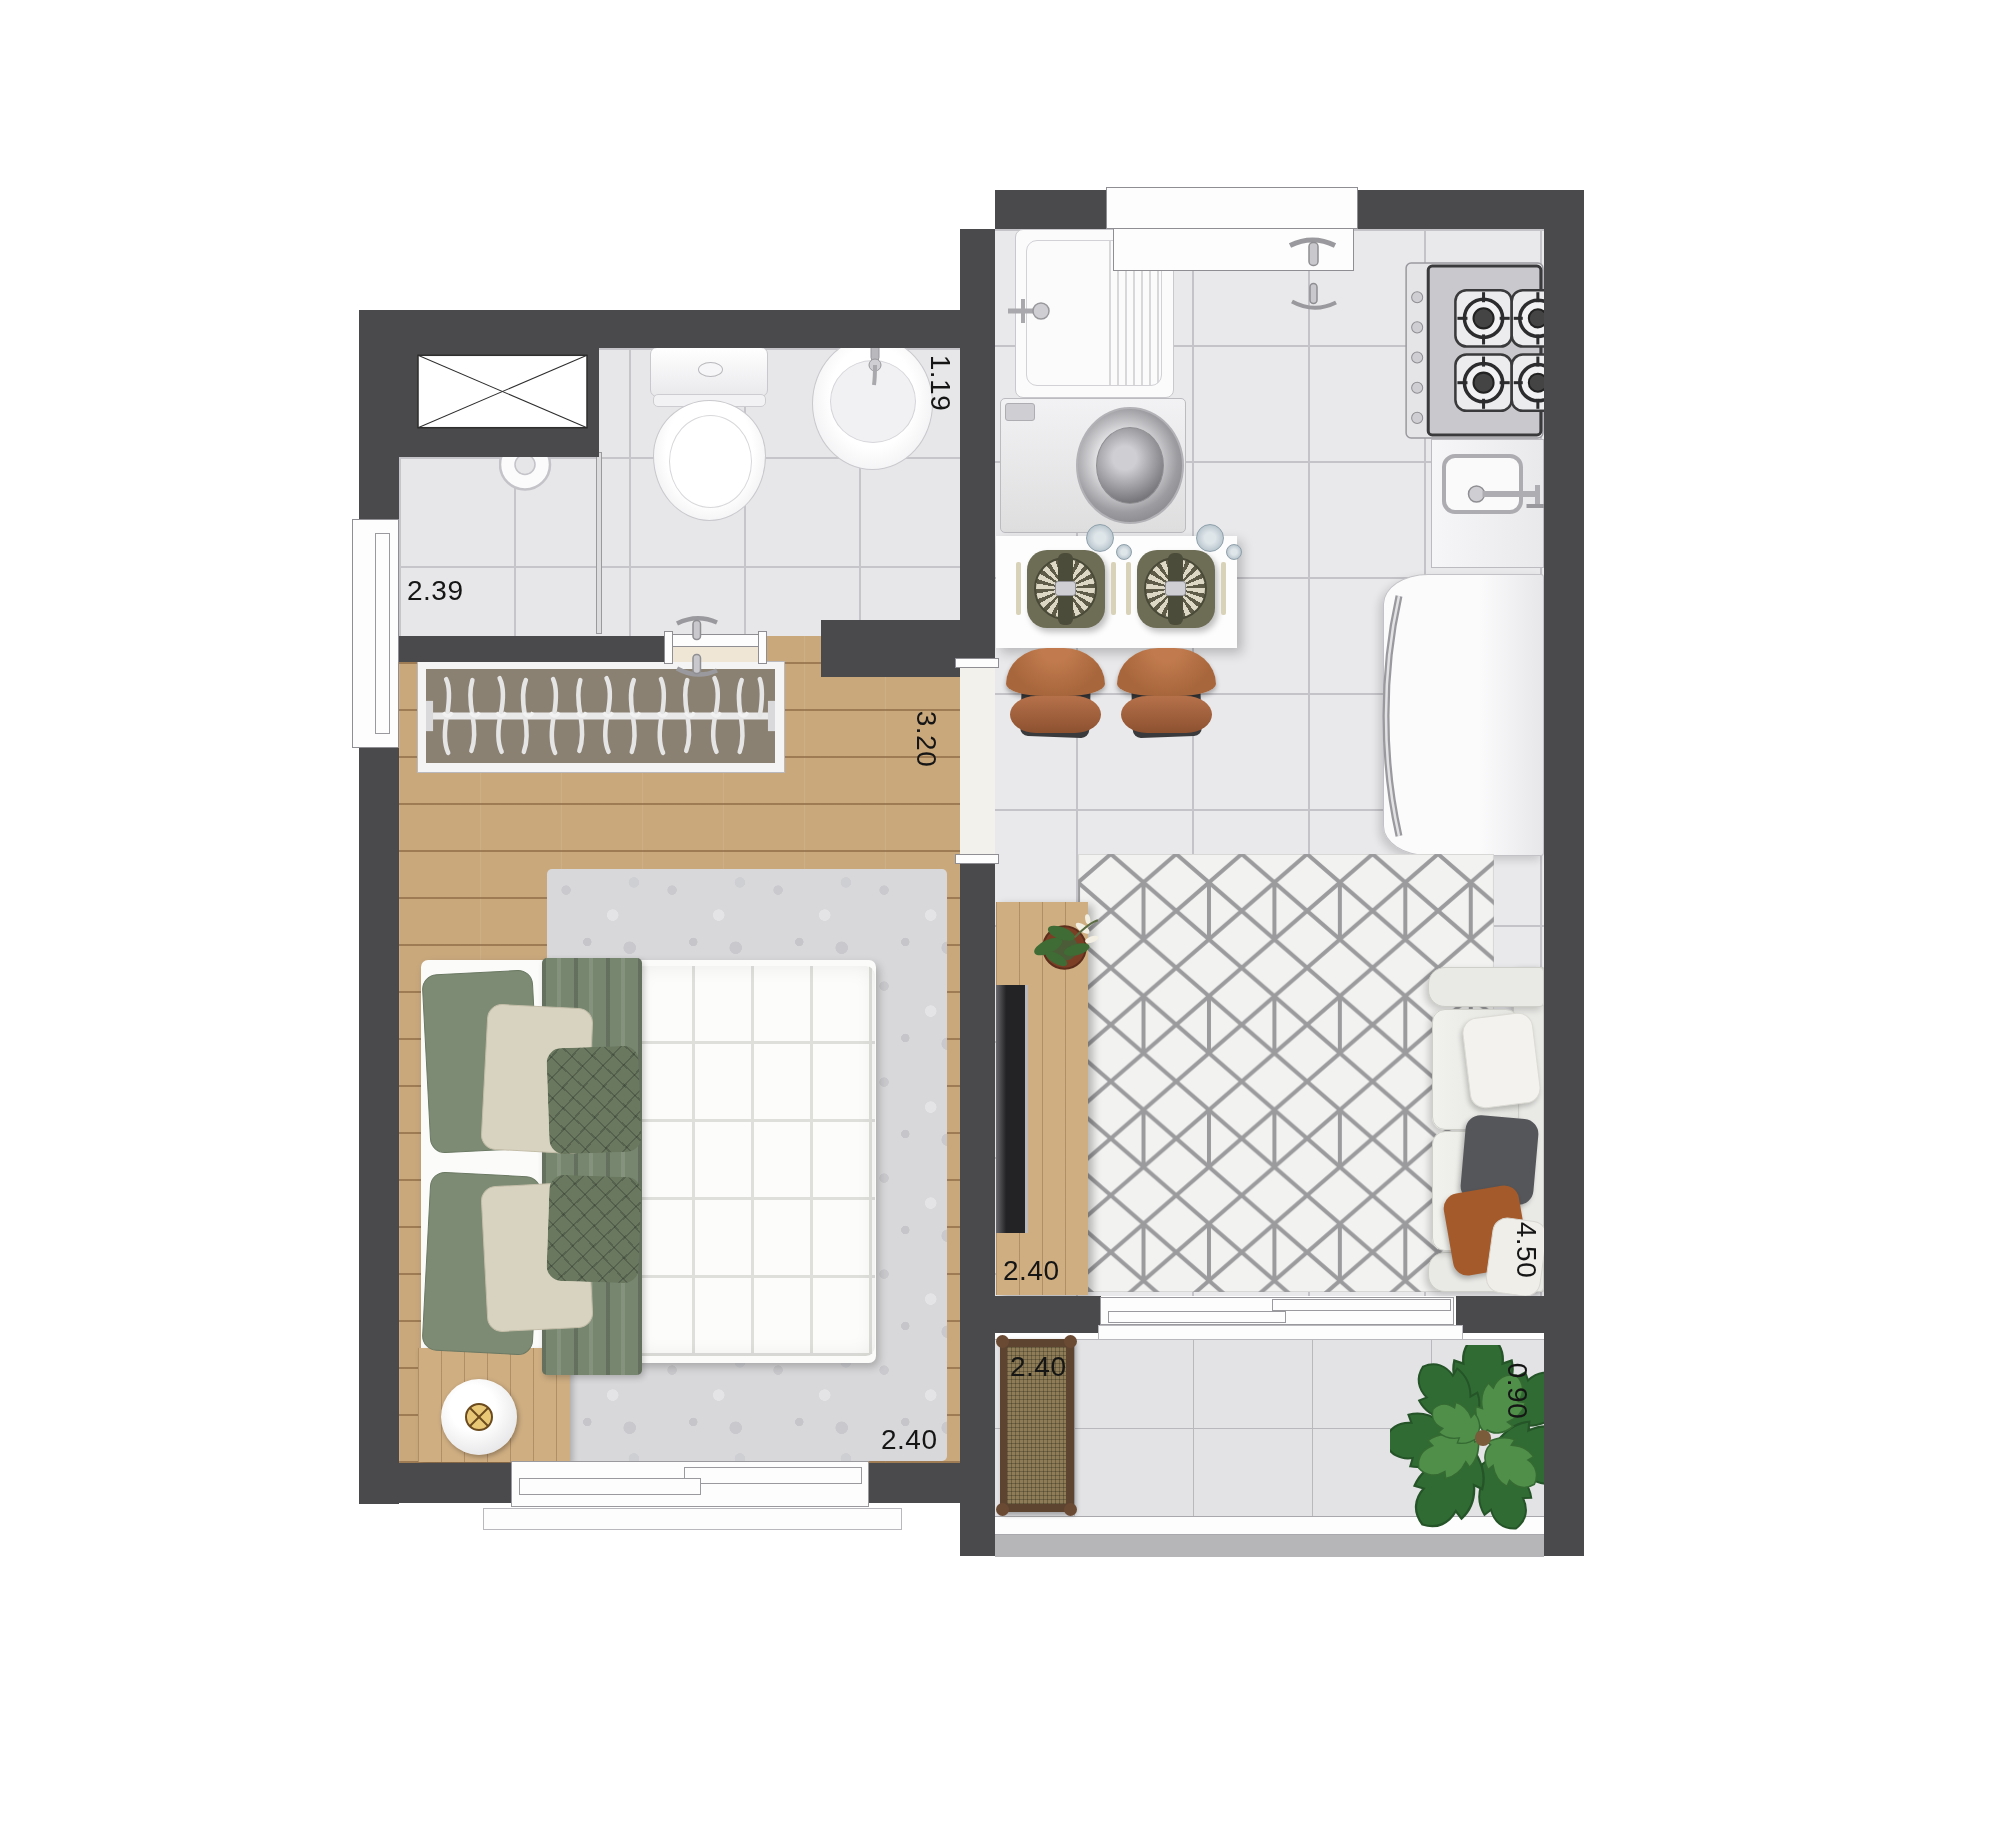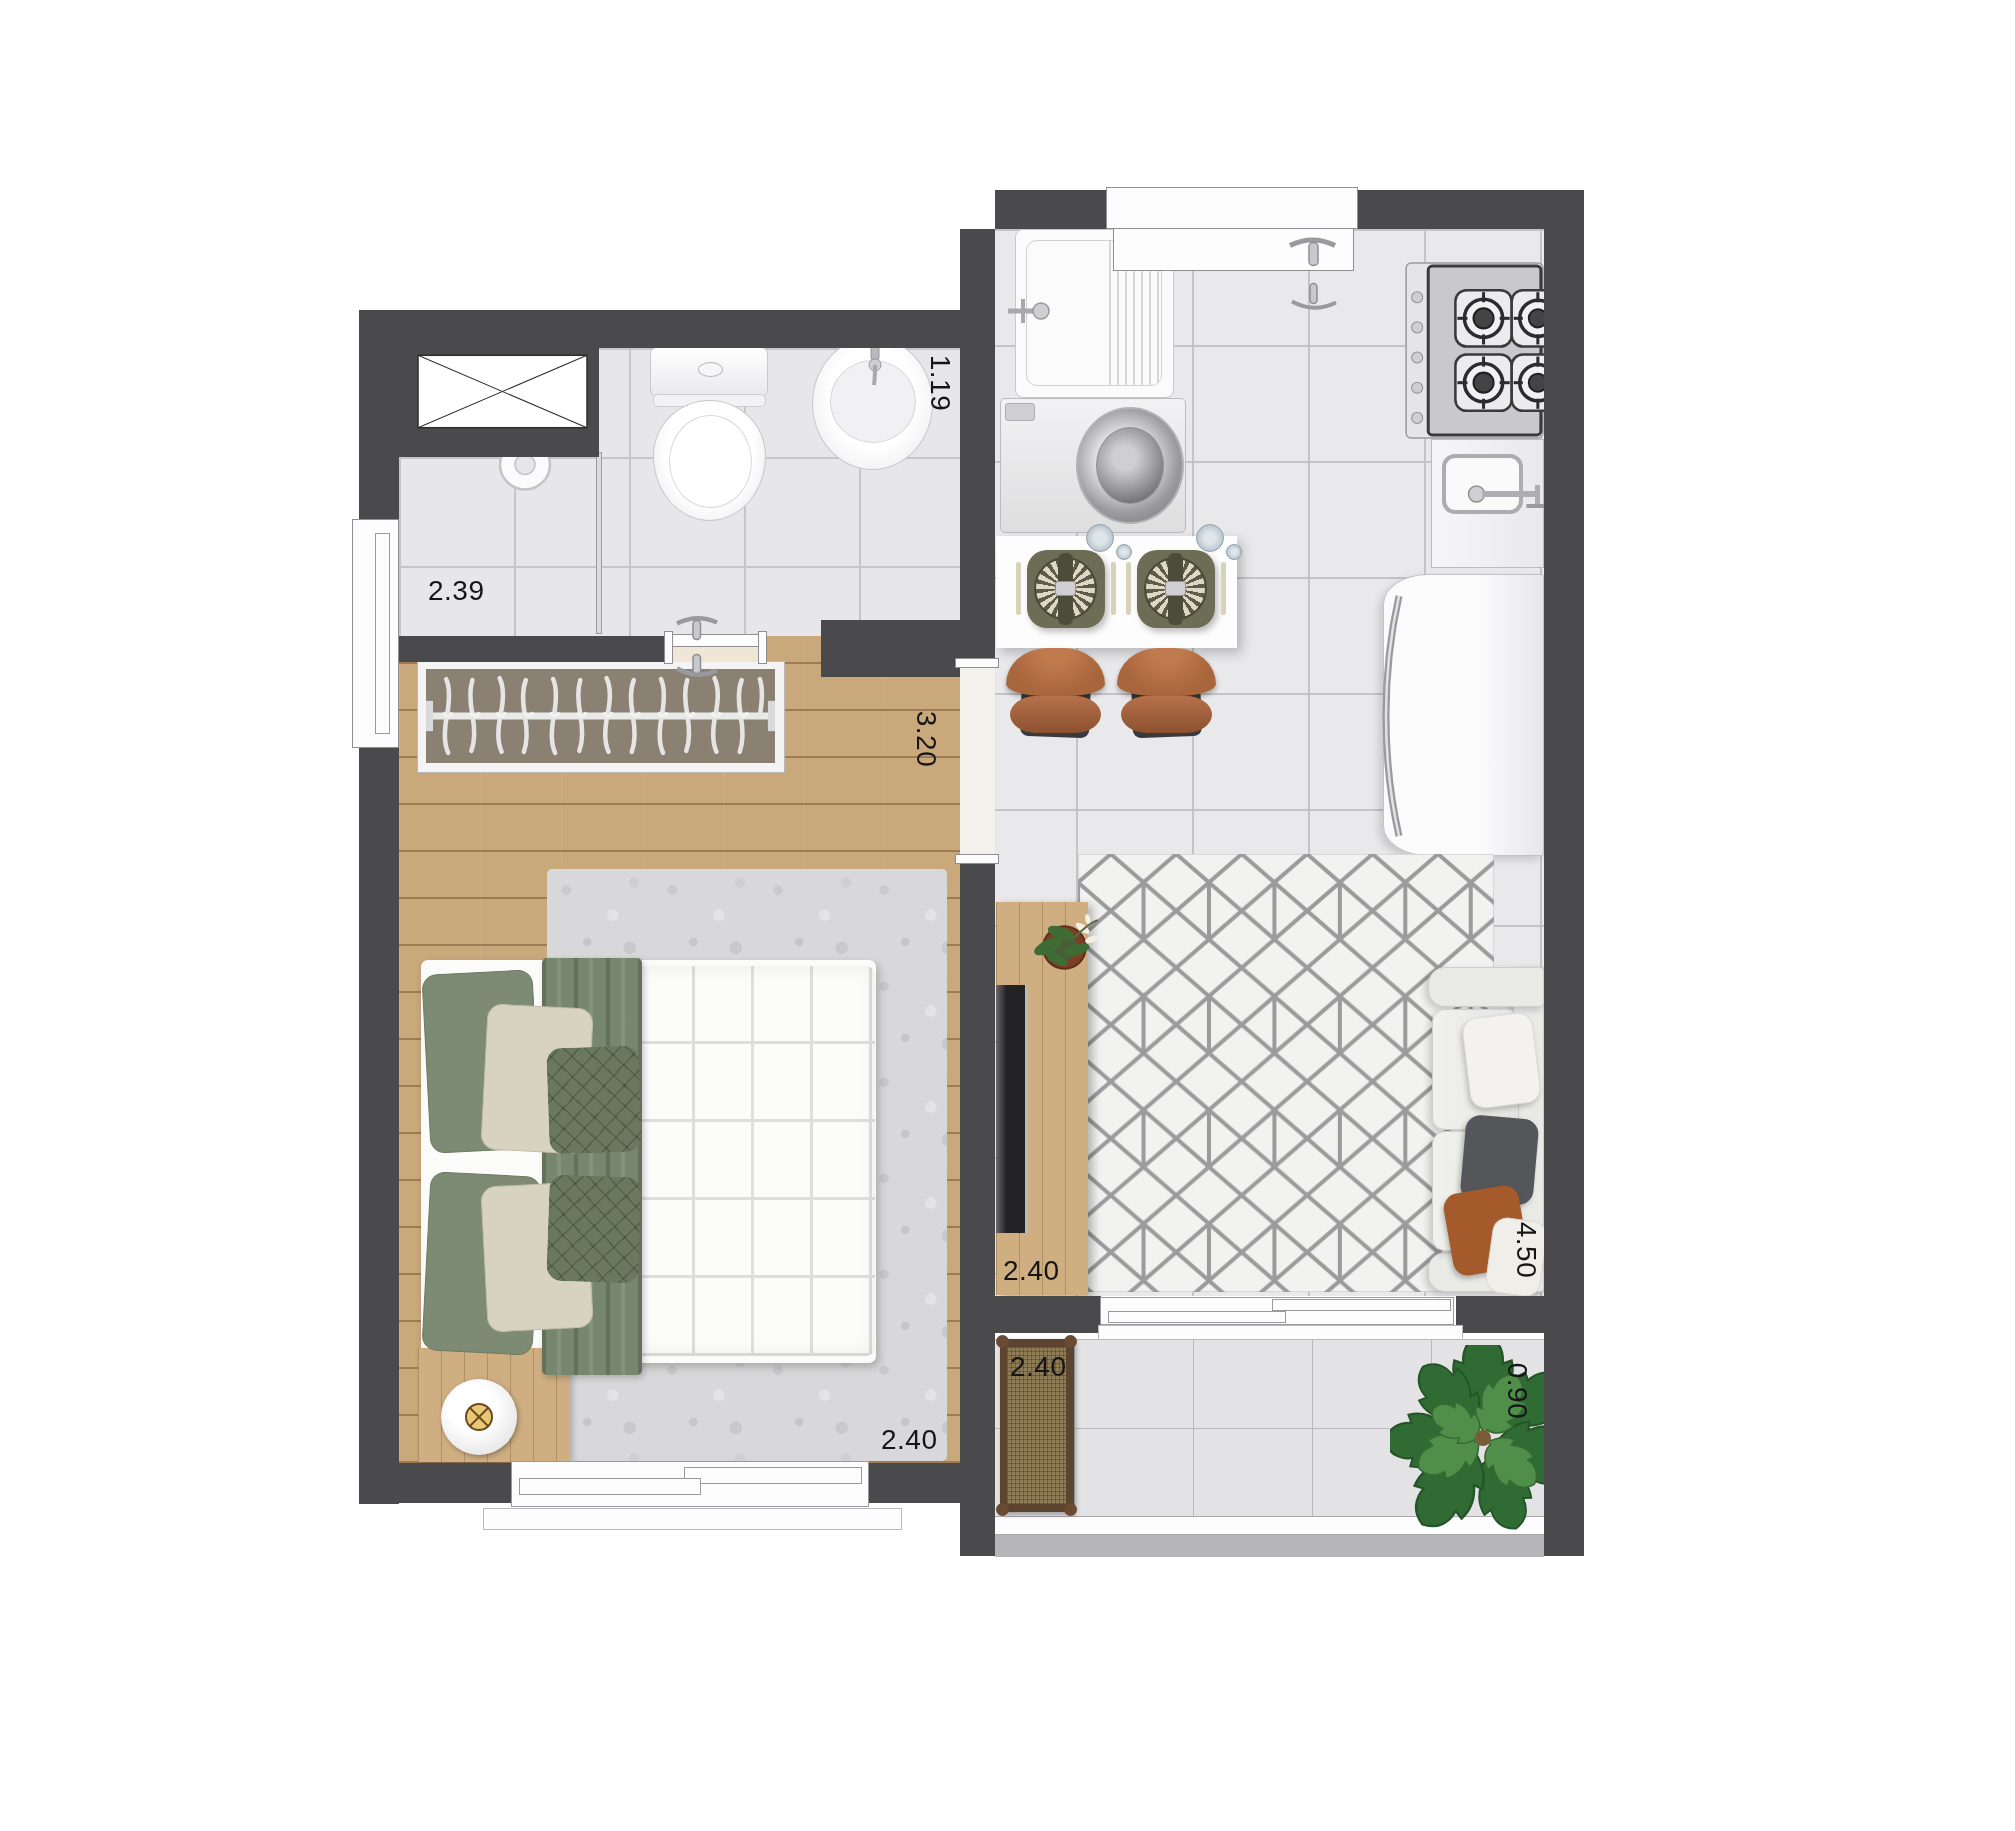--- a/index.html
+++ b/index.html
@@ -405,21 +405,21 @@
       <g fill="#4f8f4a" stroke="#356b32" stroke-width="3">
         <use href="#mleaf" transform="rotate(28) translate(0,-18) scale(1.1)"></use>
         <use href="#mleaf" transform="rotate(132) translate(0,-20) scale(1.05)"></use>
         <use href="#mleaf" transform="rotate(245) translate(0,-18) scale(1.1)"></use>
         <use href="#mleaf" transform="rotate(300) translate(0,-14) scale(0.9)"></use>
       </g>
       <circle cx="0" cy="0" r="16" fill="#7a5b3a"></circle>
     </g>
   </svg>
 
-  <div class="lbl" style="left:428px;top:575px;">2.39</div>
+  <div class="lbl" style="left:407px;top:575px;">2.39</div>
   <div class="vlbl" style="left:918px;top:332px;width:45px;height:101px;">
     <span>1.19</span>
   </div>
   <div class="vlbl" style="left:904px;top:688px;width:45px;height:101px;">
     <span>3.20</span>
   </div>
   <div class="lbl" style="left:881px;top:1424px;">2.40</div>
   <div class="lbl" style="left:1003px;top:1255px;">2.40</div>
   <div class="vlbl" style="left:1504px;top:1199px;width:45px;height:101px;">
     <span>4.50</span>

